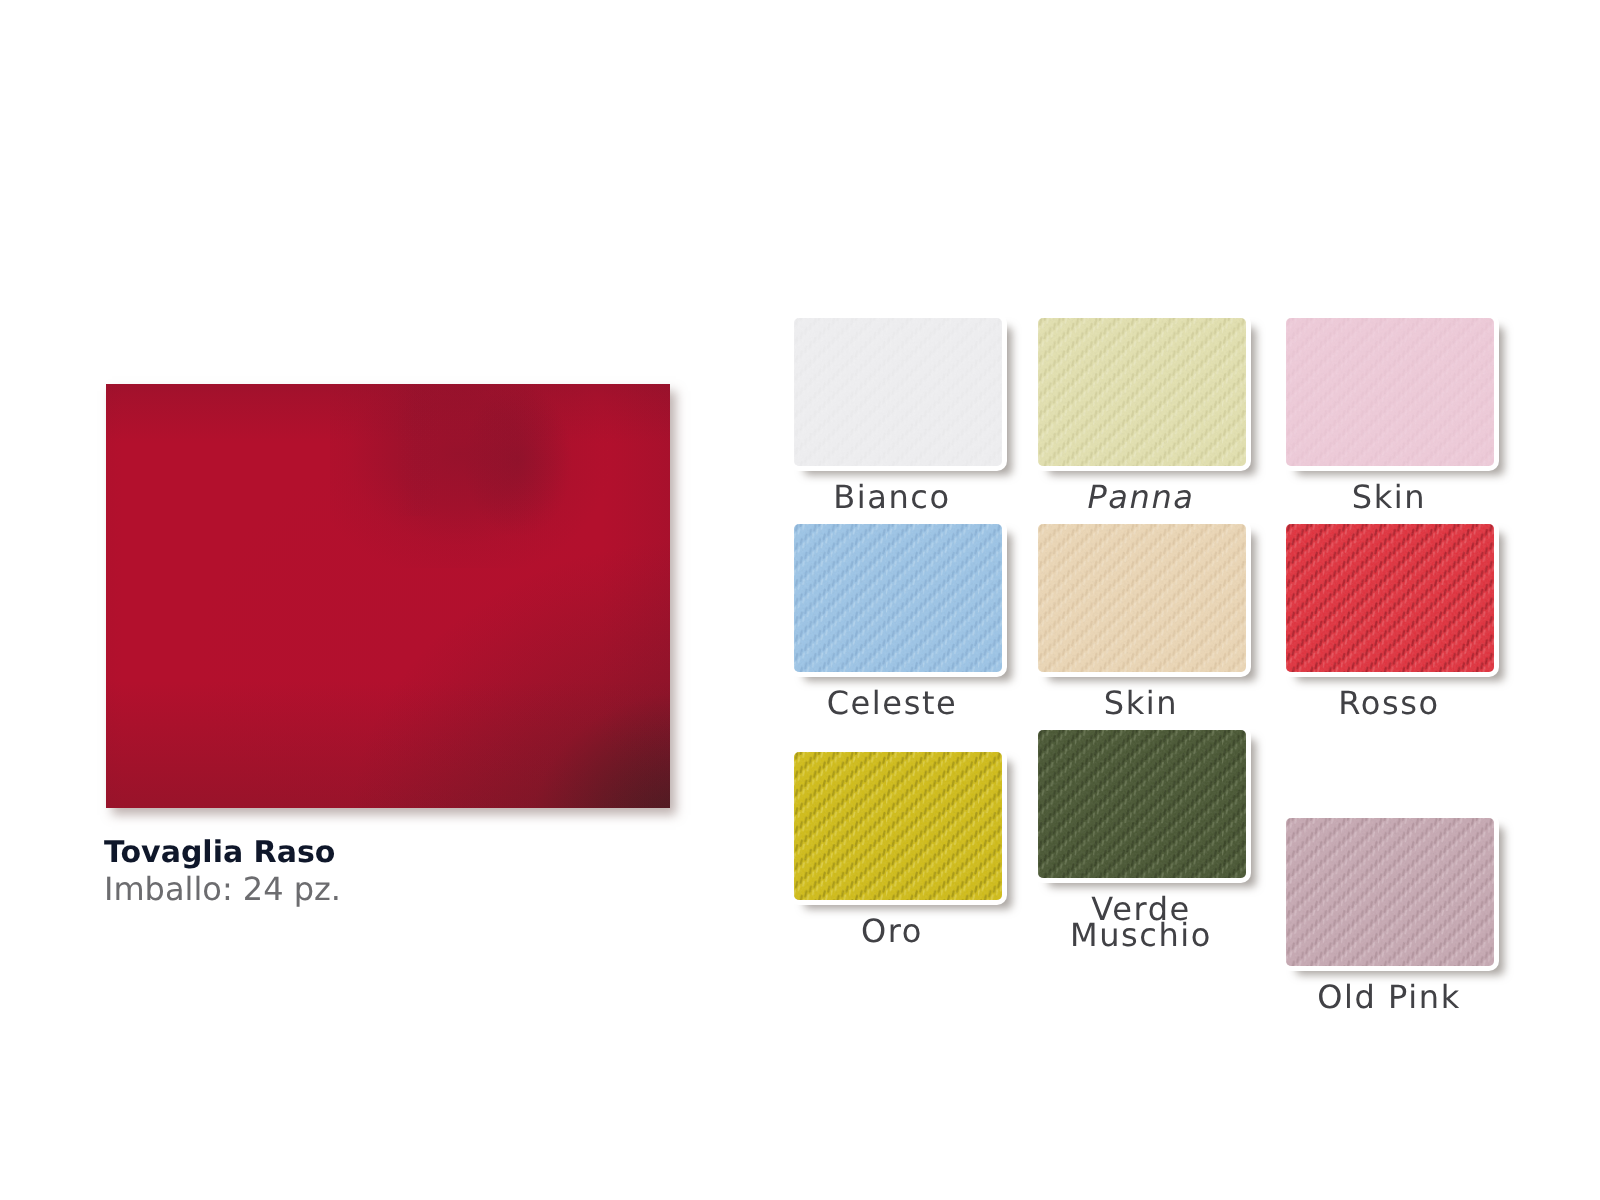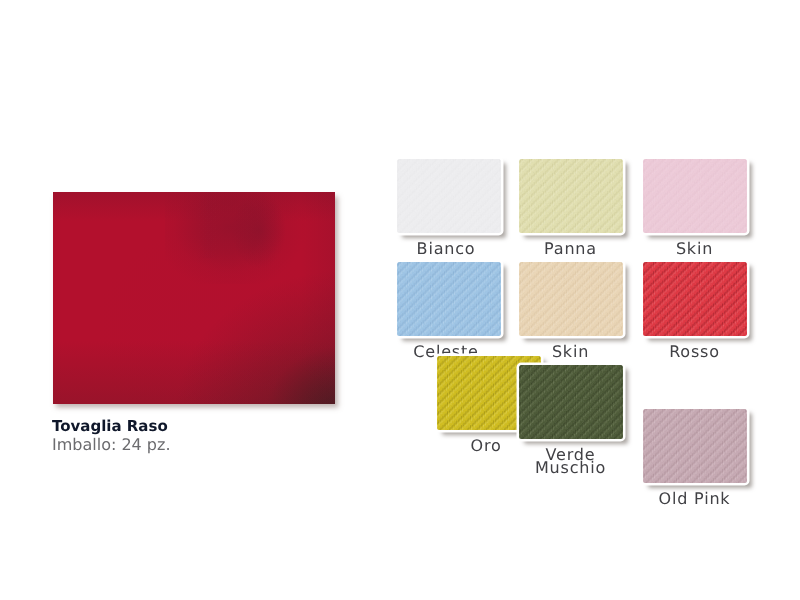--- a/index.html
+++ b/index.html
@@ -106,21 +106,21 @@
                   </feComponentTransfer>
                 </filter>
               </defs>
               <rect width="104" height="74" fill="url(#tw0)"></rect>
               <rect width="104" height="74" filter="url(#nz0)" opacity="0.12"></rect>
             </svg>
           </div>
         </div>
         <div class="lbl">Bianco</div>
       </div>
-      <div class="cell" style="left: 121.5px; top: 0px;">
+      <div class="cell" style="left: 121.5px; top: 0px; font-style: italic;">
         <div class="sw" style="background: rgb(227, 225, 176);">
           <div class="clip">
             <svg viewBox="0 0 104 74" preserveAspectRatio="none">
               <defs>
                 <pattern id="tw1" width="9.2" height="9.2" patternUnits="userSpaceOnUse">
                   <g stroke="rgba(120,112,44,0.133)" stroke-width="1.1" stroke-linecap="round" fill="none">
                     <path d="M1.0 3.2 L1.6 0.6"></path>
                     <path d="M3.3 0.9 L3.9 -1.7"></path>
                     <path d="M5.6 -1.4 L6.2 -4.0"></path>
                     <path d="M7.9 5.5 L8.5 2.9"></path>
@@ -316,21 +316,21 @@
                   </feComponentTransfer>
                 </filter>
               </defs>
               <rect width="104" height="74" fill="url(#tw5)"></rect>
               <rect width="104" height="74" filter="url(#nz5)" opacity="0.55"></rect>
             </svg>
           </div>
         </div>
         <div class="lbl">Rosso</div>
       </div>
-      <div class="cell c1" style="left: 0px; top: 197px; margin-left: 40px;">
+      <div class="cell c1" style="left: 0px; top: 217px;">
         <div class="sw" style="background: rgb(209, 189, 23);">
           <div class="clip">
             <svg viewBox="0 0 104 74" preserveAspectRatio="none">
               <defs>
                 <pattern id="tw6" width="9.2" height="9.2" patternUnits="userSpaceOnUse">
                   <g stroke="rgba(96,86,2,0.357)" stroke-width="1.1" stroke-linecap="round" fill="none">
                     <path d="M1.0 3.2 L1.6 0.6"></path>
                     <path d="M3.3 0.9 L3.9 -1.7"></path>
                     <path d="M5.6 -1.4 L6.2 -4.0"></path>
                     <path d="M7.9 5.5 L8.5 2.9"></path>

